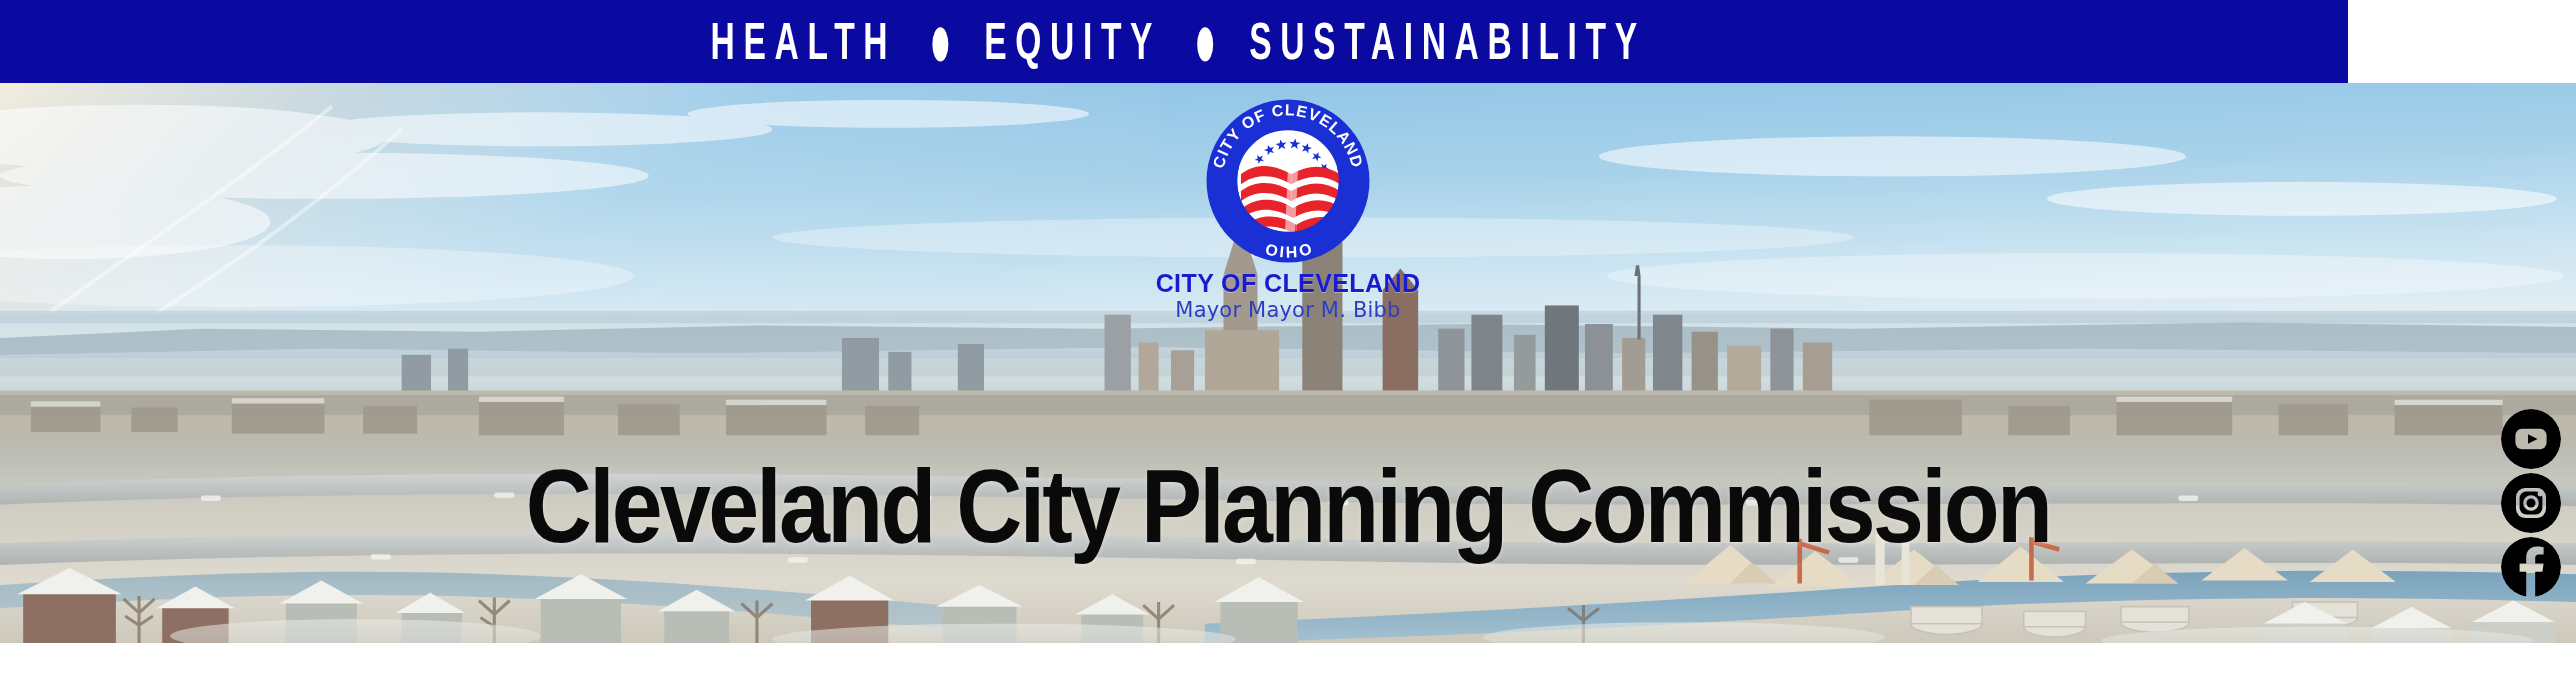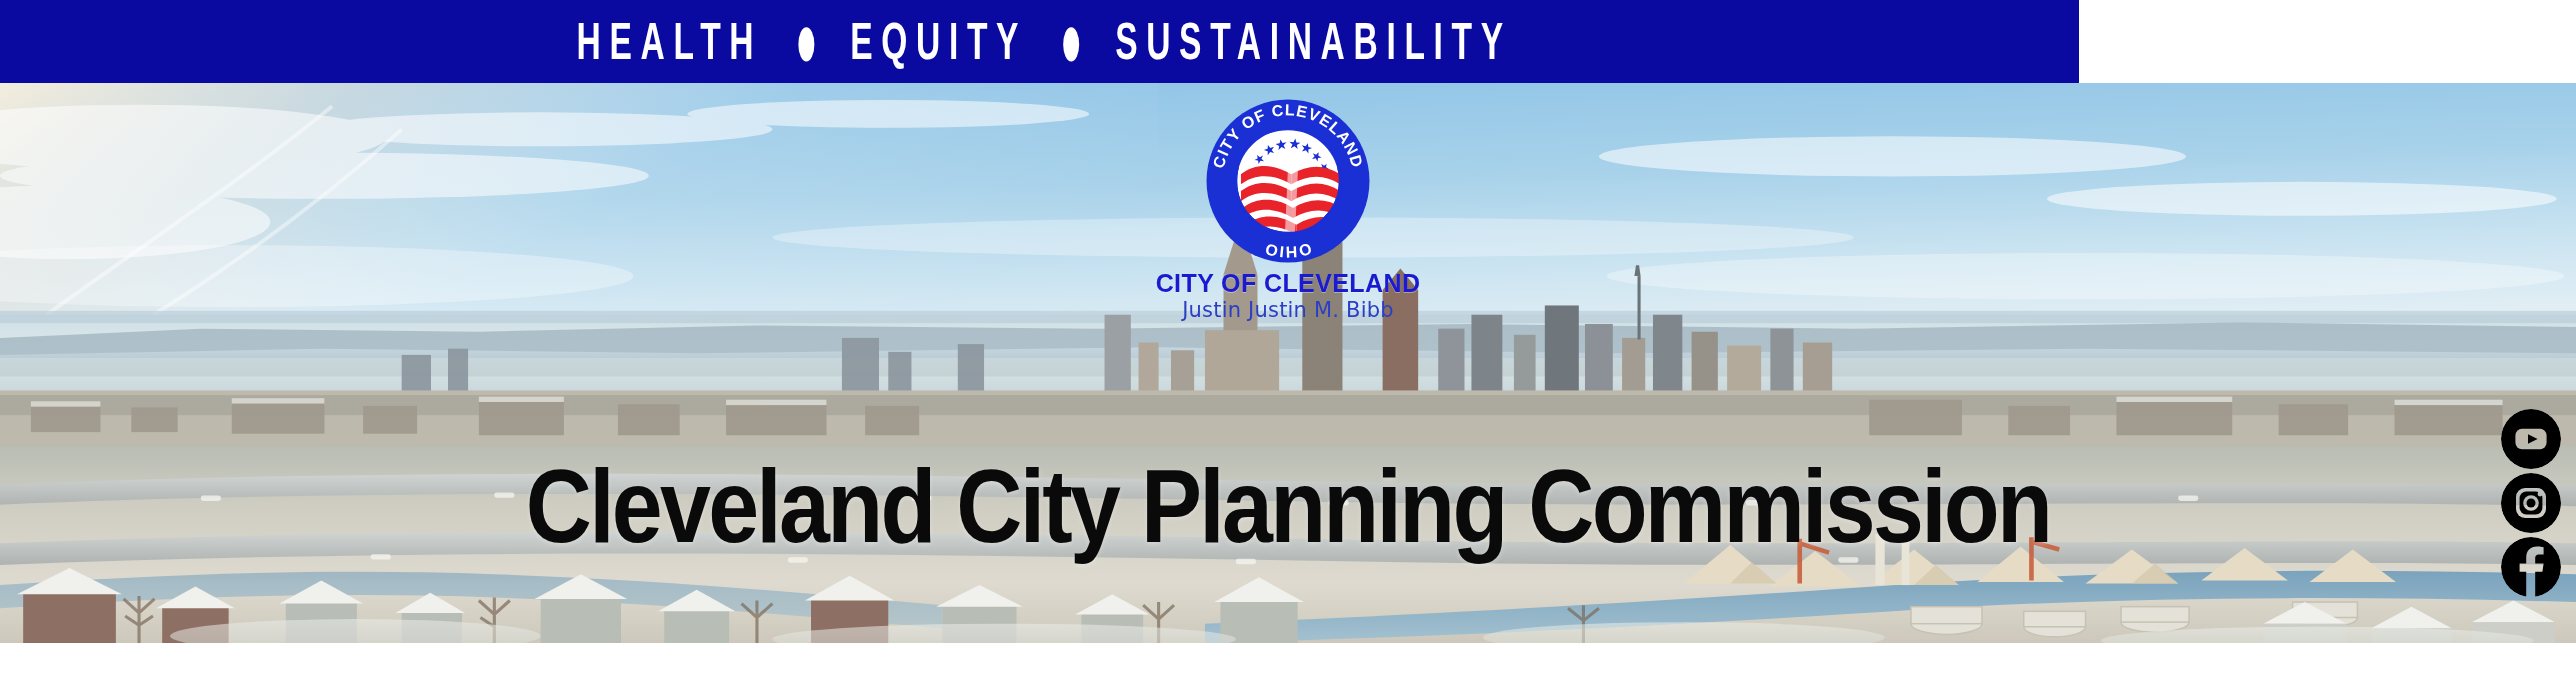--- a/index.html
+++ b/index.html
@@ -5,21 +5,21 @@
 <style>
   html,body{margin:0;padding:0;background:#ffffff;}
   body{
     font-family:"Liberation Sans", sans-serif;
     width:2576px;height:682px;overflow:hidden;
   }
   .page{position:relative;width:2576px;height:682px;background:#fff;overflow:hidden;}
 
   
   .tagline-bar{
-    position:absolute;left:0;top:0;width:2079px;height:83px;
+    position:absolute;left:0;top:0;width:2348px;height:83px;
     background:#0a0aa0;
     display:flex;align-items:center;justify-content:center;
   }
   .tagline{
     display:flex;align-items:center;justify-content:center;gap:0;
     color:#ffffff;
     font-family:"Liberation Sans", sans-serif;
     font-weight:700;
     font-size:42px;
     letter-spacing:10.8px;
@@ -430,21 +430,21 @@
           <path d="M106,132 C126,120 146,120 164,132 L164,144 C146,132 126,132 106,144 Z"></path>
           <path d="M110,152 C130,140 150,140 168,152 L168,164 C150,152 130,152 110,164 Z"></path>
         </g>
 
         <path d="M100,84 L112,84 L108,170 L96,170 Z" fill="#ffffff" opacity="0.55"></path>
       </g>
       <circle cx="100" cy="100" r="62" fill="none" stroke="#1a2fd4" stroke-width="3"></circle>
     </svg>
 
     <div class="brand-name">CITY OF CLEVELAND</div>
-    <div class="brand-mayor">Justin Justin M. Bibb</div>
+    <div class="brand-mayor">Mayor Mayor M. Bibb</div>
   </div>
 
   <div class="hero-title">Cleveland City Planning Commission</div>
 
   <div class="social">
 
     <a href="#" title="YouTube">
       <svg viewBox="0 0 100 100">
         <defs>
           <mask id="ytMask">

